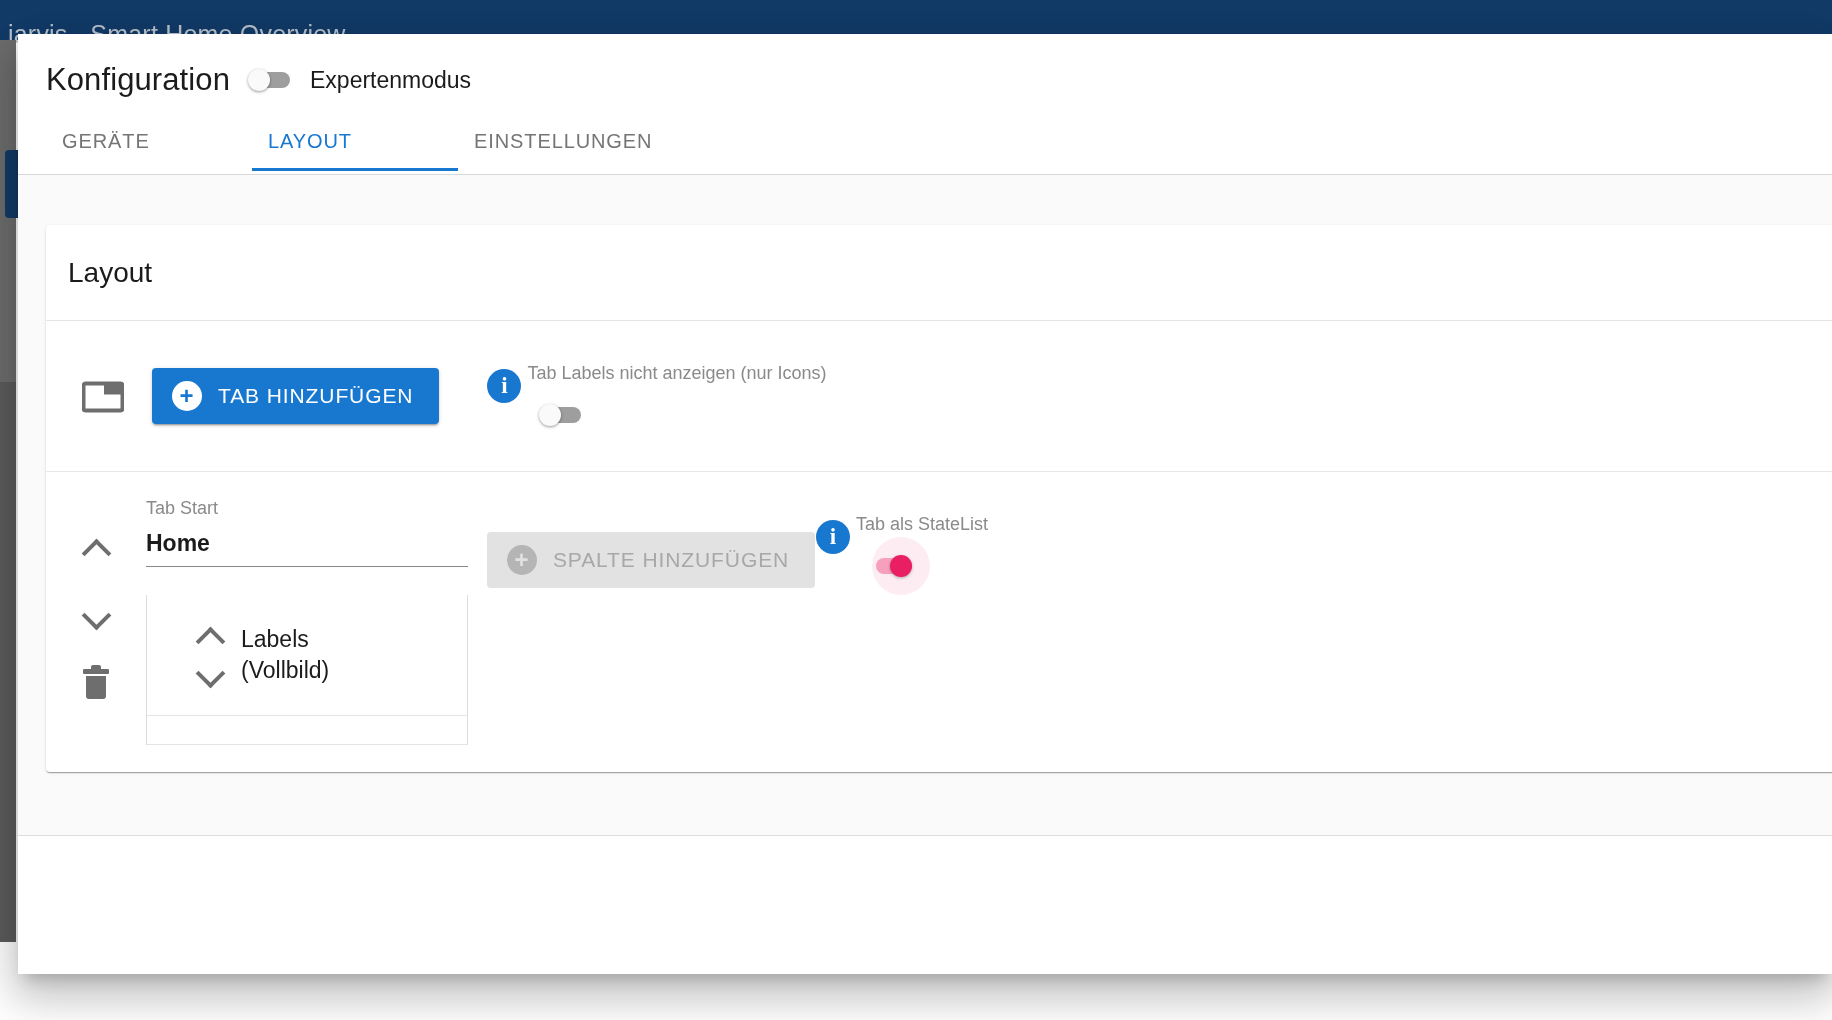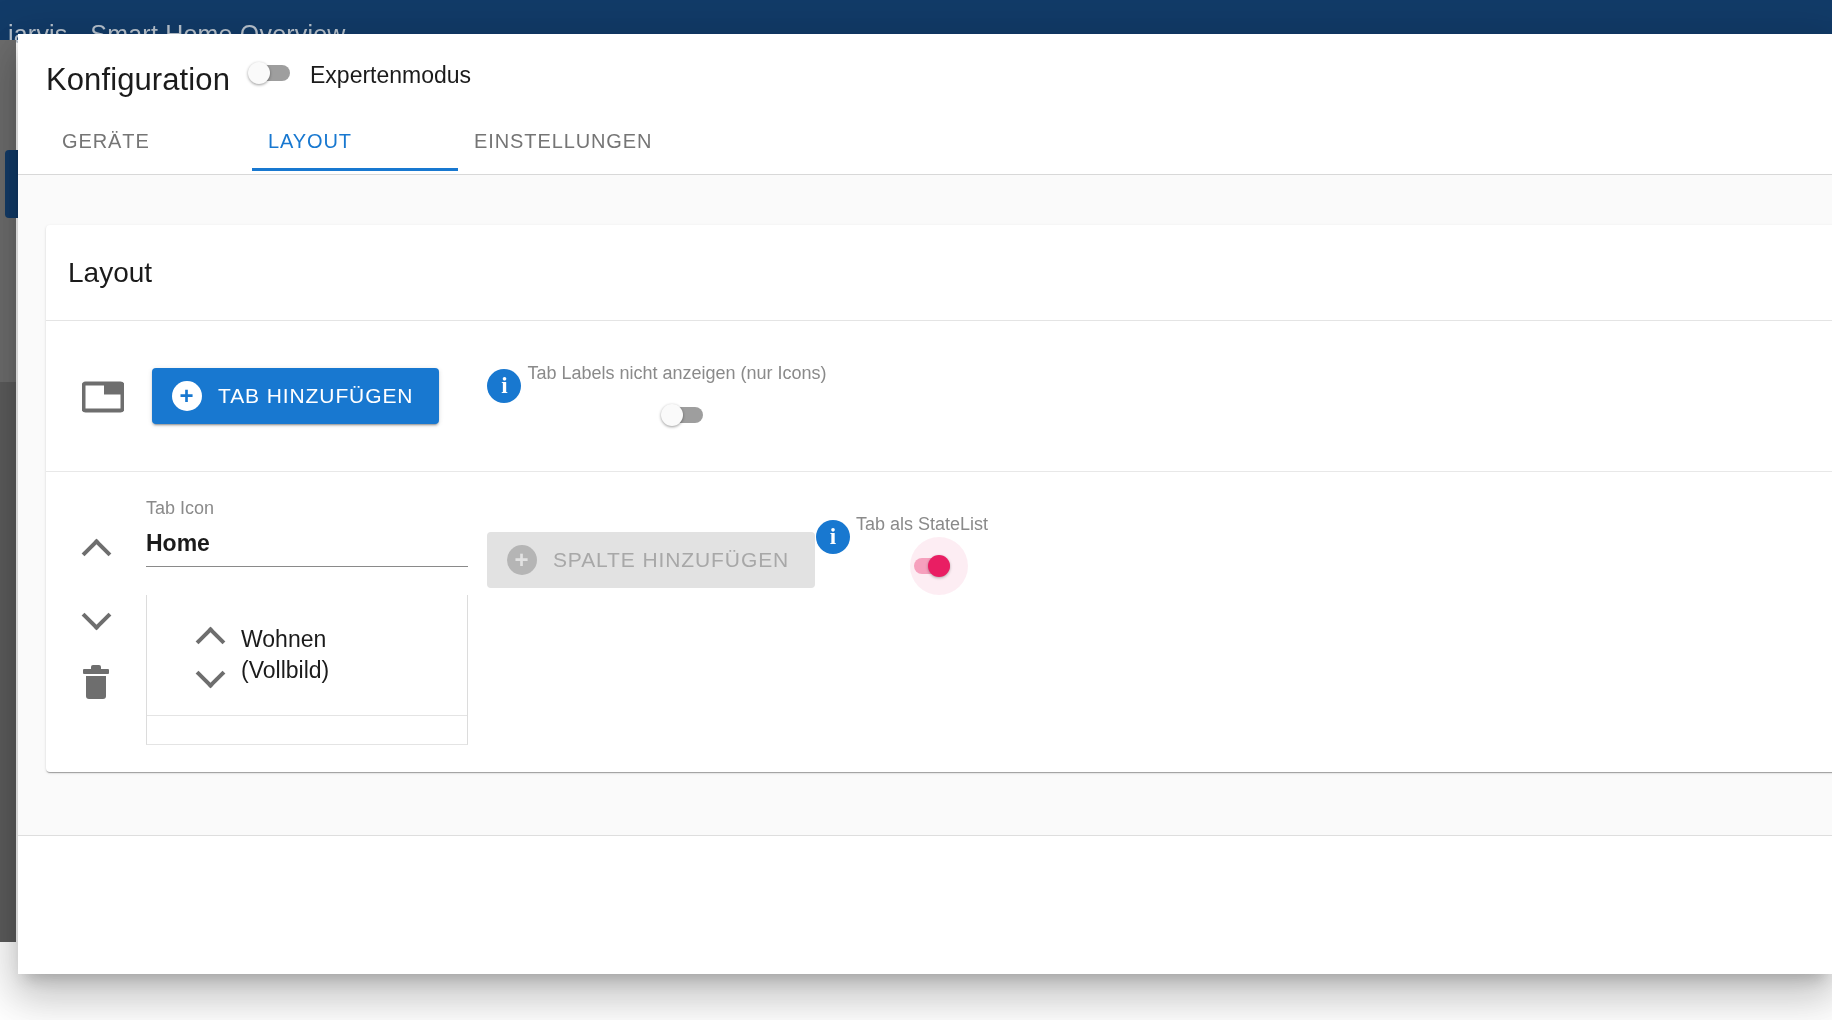--- a/index.html
+++ b/index.html
@@ -72,21 +72,21 @@
   .dialog-header {
     position: absolute;
     left: 0; top: 0;
     width: 1814px; height: 140px;
     background: #ffffff;
   }
   .dialog-title-row {
     position: absolute;
     left: 28px; top: 28px;
     display: flex;
-    align-items: flex-start;
+    align-items: center;
     gap: 18px;
   }
   .dialog-title {
     font-size: 31px;
     color: #1b1b1b;
     font-weight: 400;
     letter-spacing: .1px;
   }
 
   
@@ -267,21 +267,21 @@
     background: #1878d0;
     color: #ffffff;
     display: flex; align-items: center; justify-content: center;
     font-size: 23px;
     font-weight: 700;
     font-family: "Liberation Serif", serif;
     flex: none;
     margin-top: 6px;
     cursor: pointer;
   }
-  .info-stack { display: flex; flex-direction: column; gap: 18px; align-items: center; }
+  .info-stack { display: flex; flex-direction: column; gap: 18px; }
   .info-caption {
     font-size: 18px;
     color: #8a8a8a;
     white-space: nowrap;
   }
   .info-switch-wrap { padding-left: 12px; margin-top: 2px; }
 
   
   .tabedit-row {
     display: flex;
@@ -514,36 +514,36 @@
             <div class="icon-btn">
               <div class="trash">
                 <div class="lid"></div>
                 <div class="body"></div>
               </div>
             </div>
           </div>
 
           <div class="fields-col">
             <div class="field">
-              <div class="field-label">Tab Icon</div>
+              <div class="field-label">Tab Start</div>
               <input class="field-input" value="Home" style="">
             </div>
 
             <div class="column-box">
               <div class="widget-row">
                 <div class="widget-arrows">
                   <div class="icon-btn">
                     <div class="chev"></div>
                   </div>
                   <div class="icon-btn">
                     <div class="chev down"></div>
                   </div>
                 </div>
                 <div class="widget-text">
-                  <div class="widget-name">Wohnen</div>
+                  <div class="widget-name">Labels</div>
                   <div class="widget-type">(Vollbild)</div>
                 </div>
               </div>
               <div class="column-box-footer"></div>
             </div>
           </div>
 
 
           <div class="addcol-col">
             <button class="btn-disabled" disabled="">

